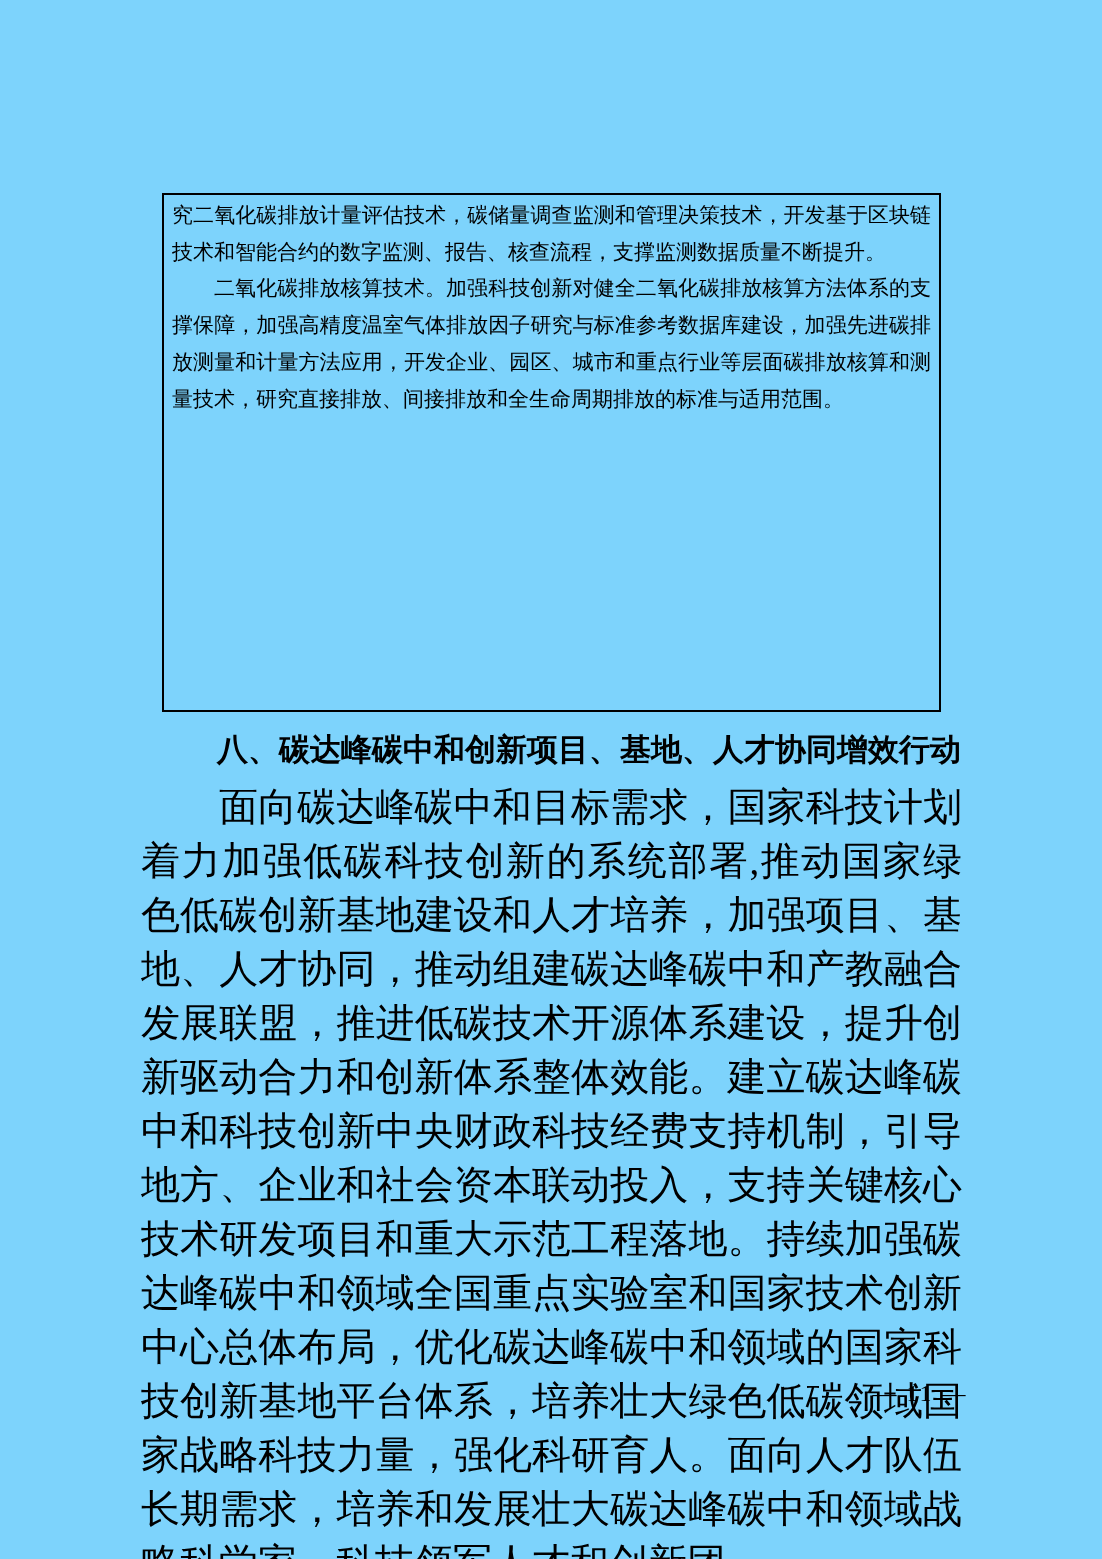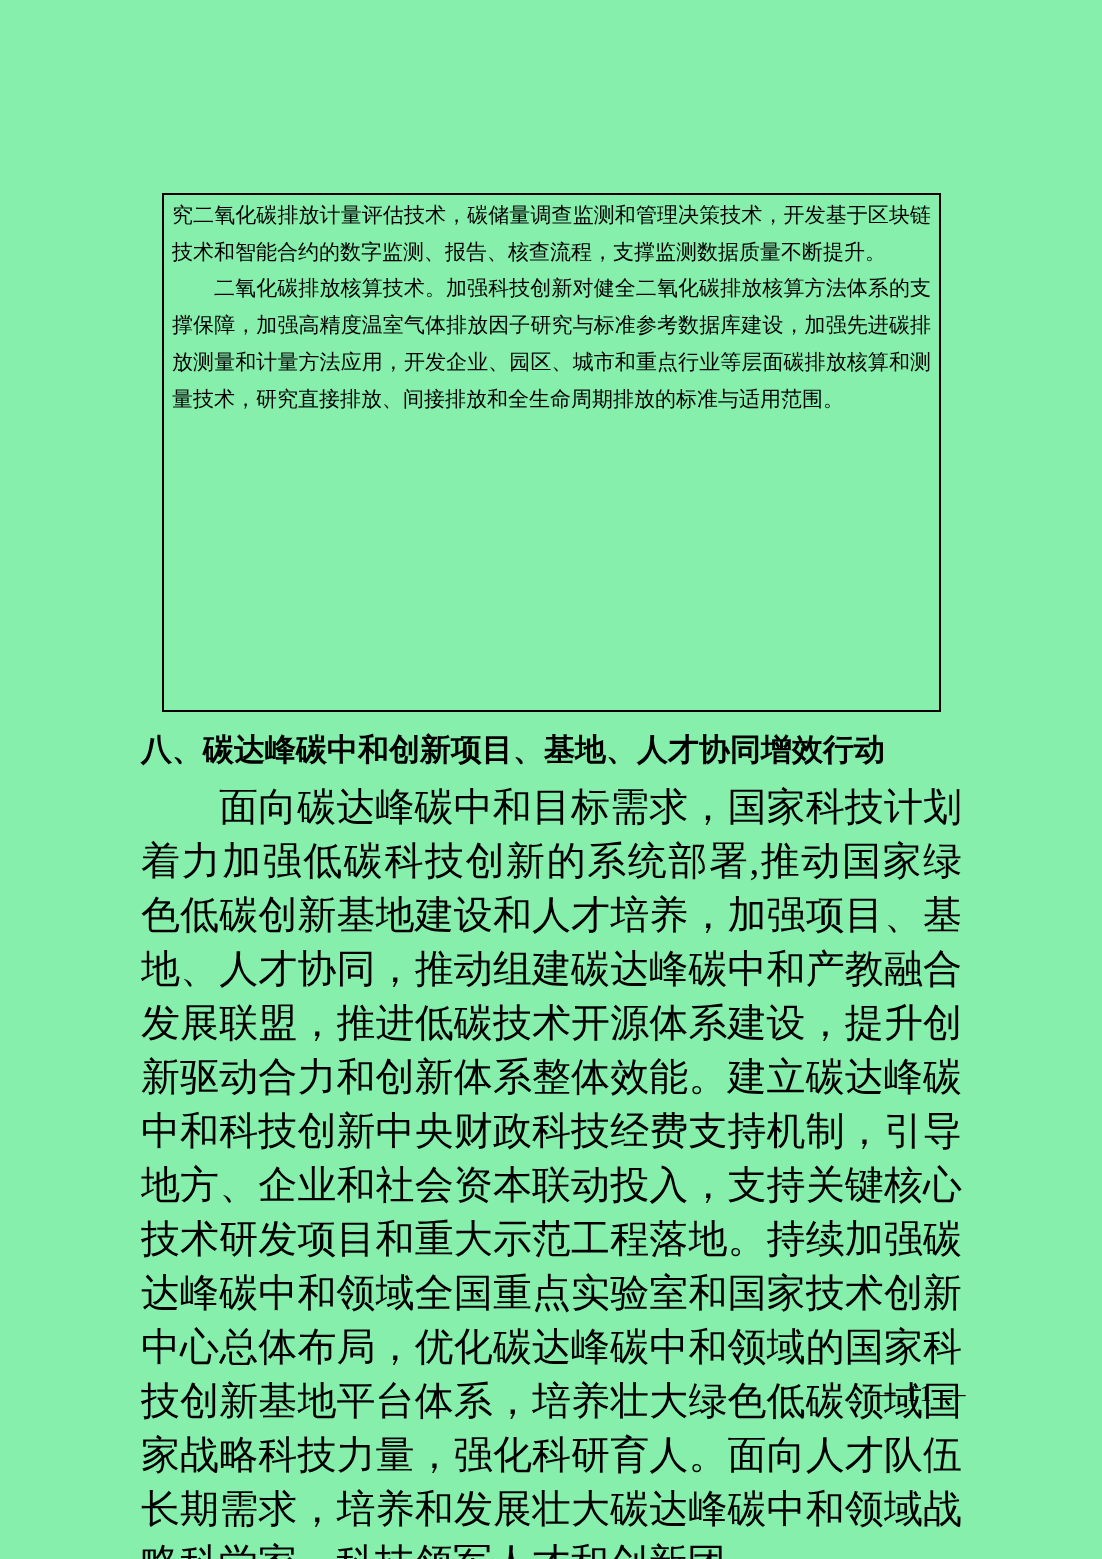--- a/index.html
+++ b/index.html
@@ -5,21 +5,21 @@
   html, body {
     margin: 0;
     padding: 0;
     background: #e8e8e8;
   }
   .page {
     position: relative;
     width: 1102px;
     height: 1559px;
     margin: 0 auto;
-    background: #86efac;
+    background: #7dd3fc;
     color: #000000;
     font-family: "Liberation Serif", "DejaVu Serif", serif;
     overflow: hidden;
   }
   
   .callout-box {
     position: absolute;
     left: 162px;
     top: 193px;
     width: 779px;
@@ -45,21 +45,21 @@
   .section-heading {
     position: absolute;
     left: 141px;
     top: 728px;
     width: 820px;
     margin: 0;
     font-family: "Liberation Sans", "DejaVu Sans", sans-serif;
     font-weight: bold;
     font-size: 31px;
     line-height: 44px;
-    text-align: left;
+    text-align: right;
     white-space: nowrap;
   }
   
   .body-paragraph {
     position: absolute;
     left: 141px;
     top: 780px;
     width: 821px;
     margin: 0;
     font-size: 39px;

